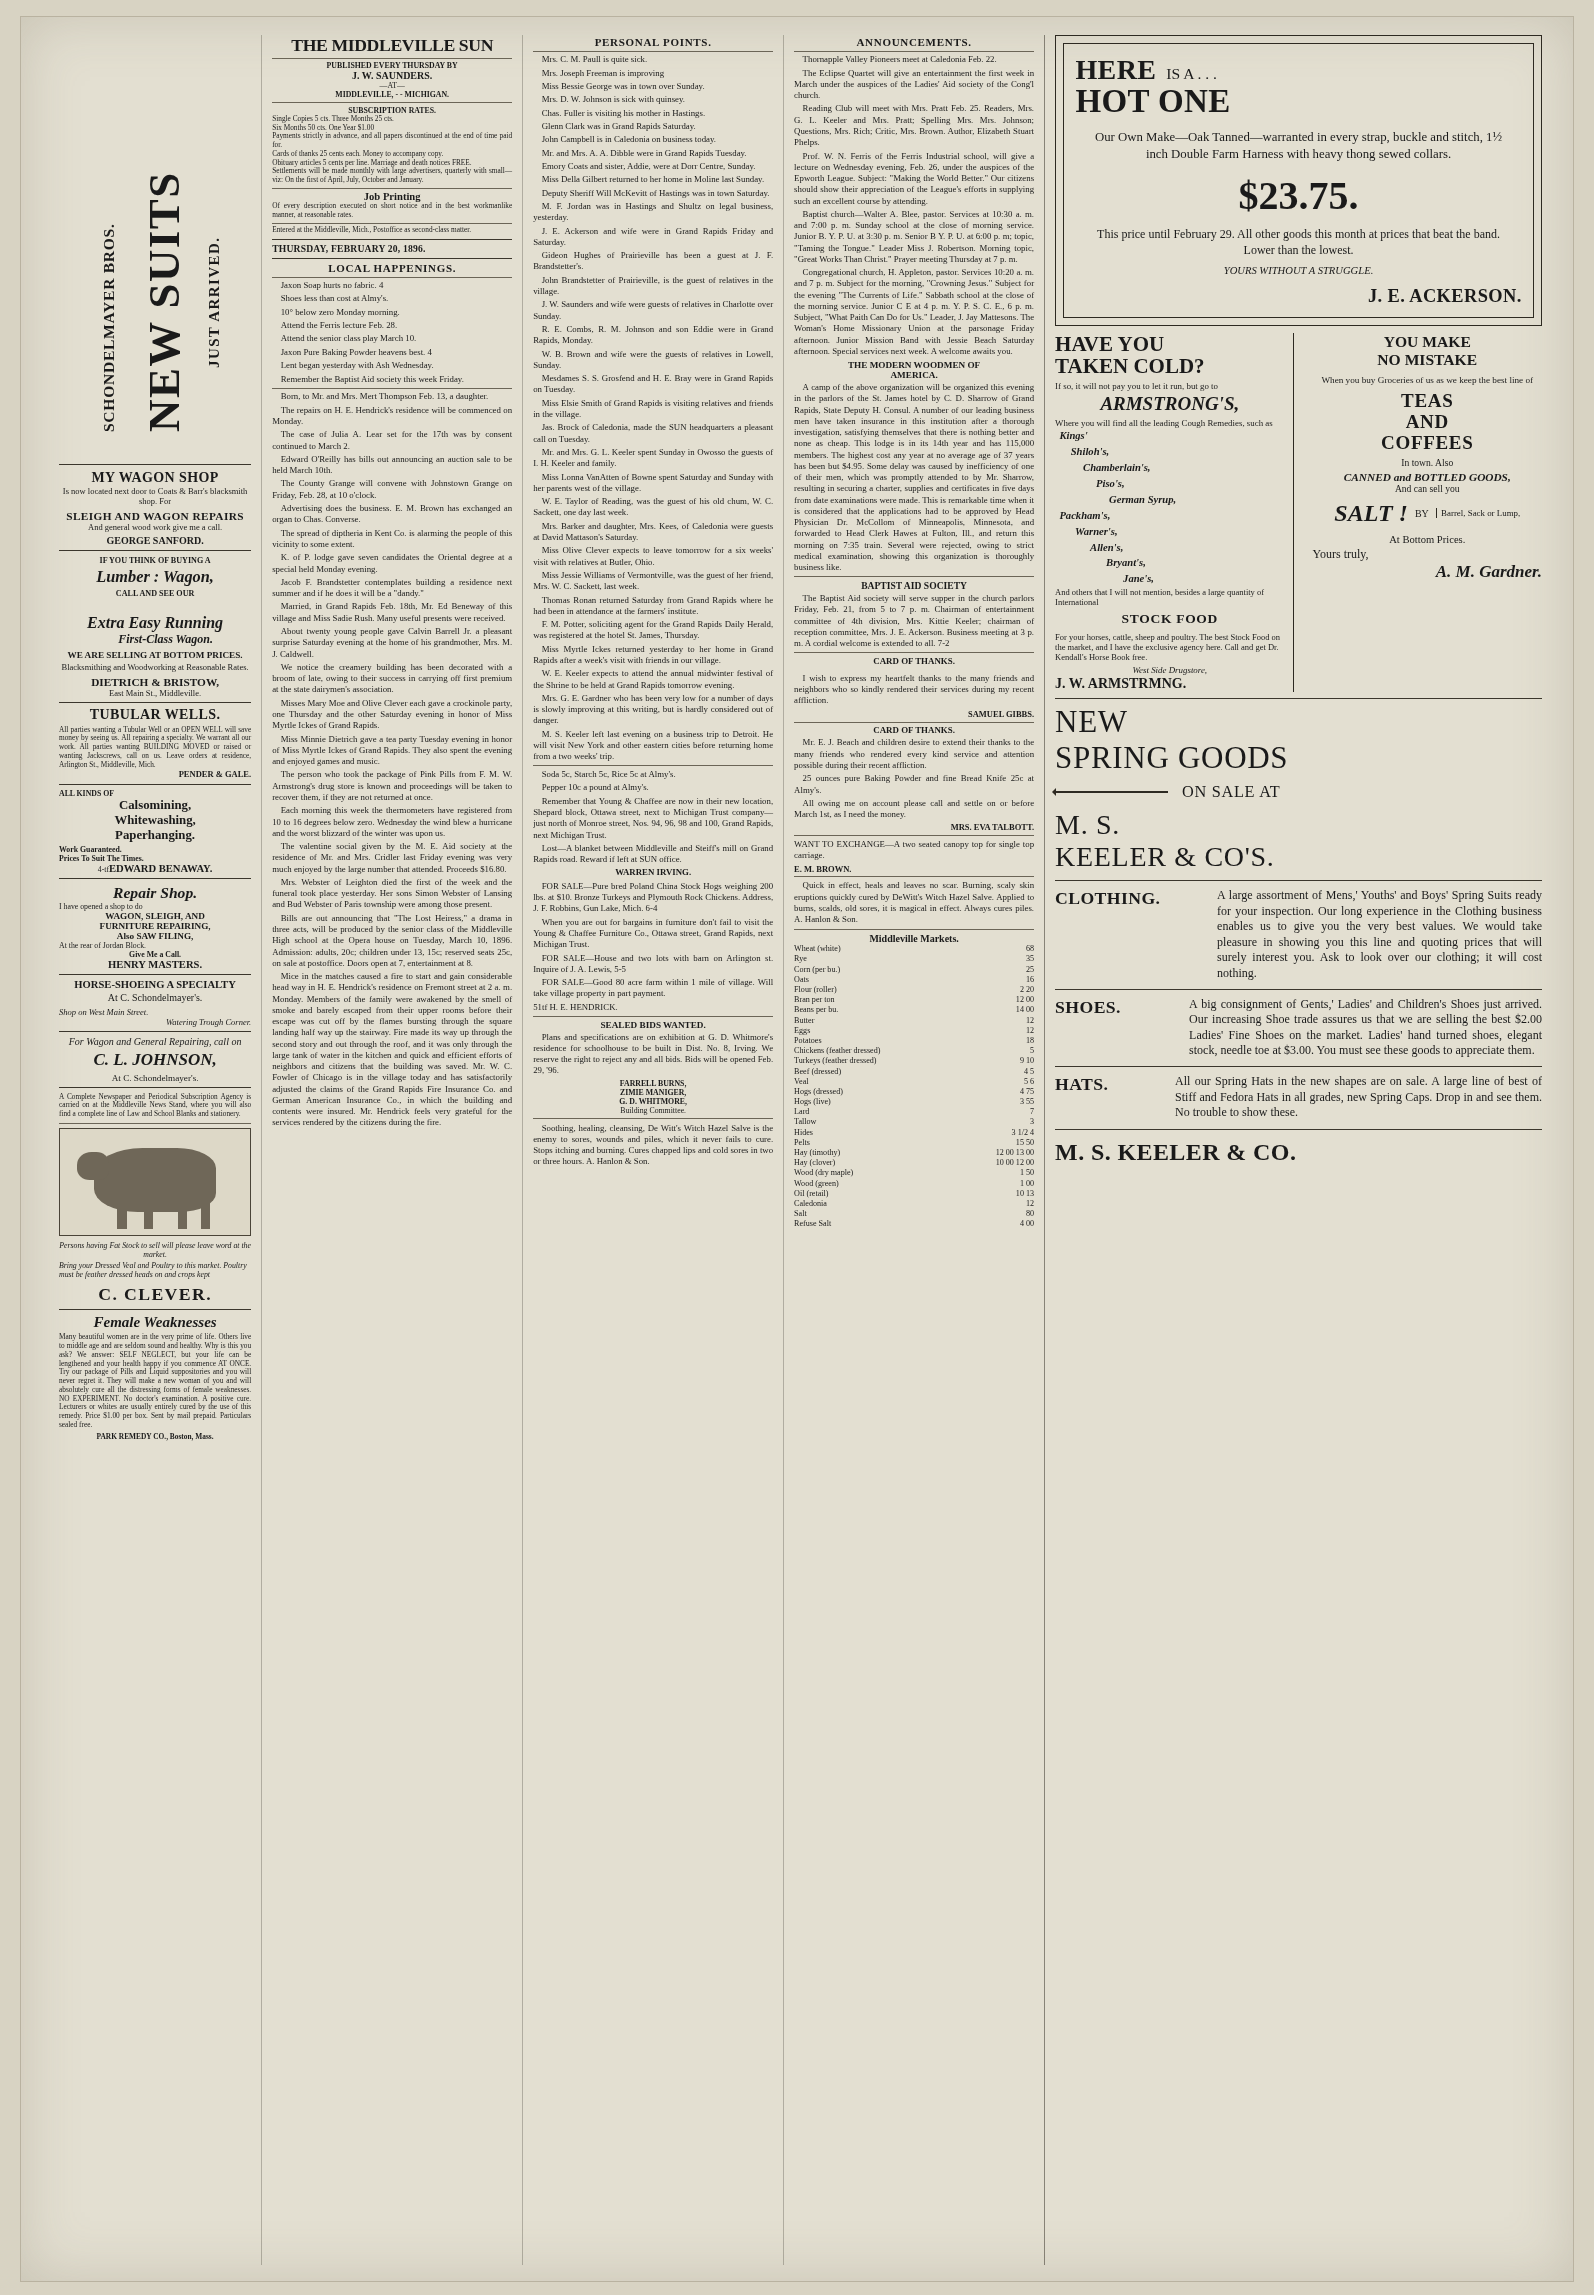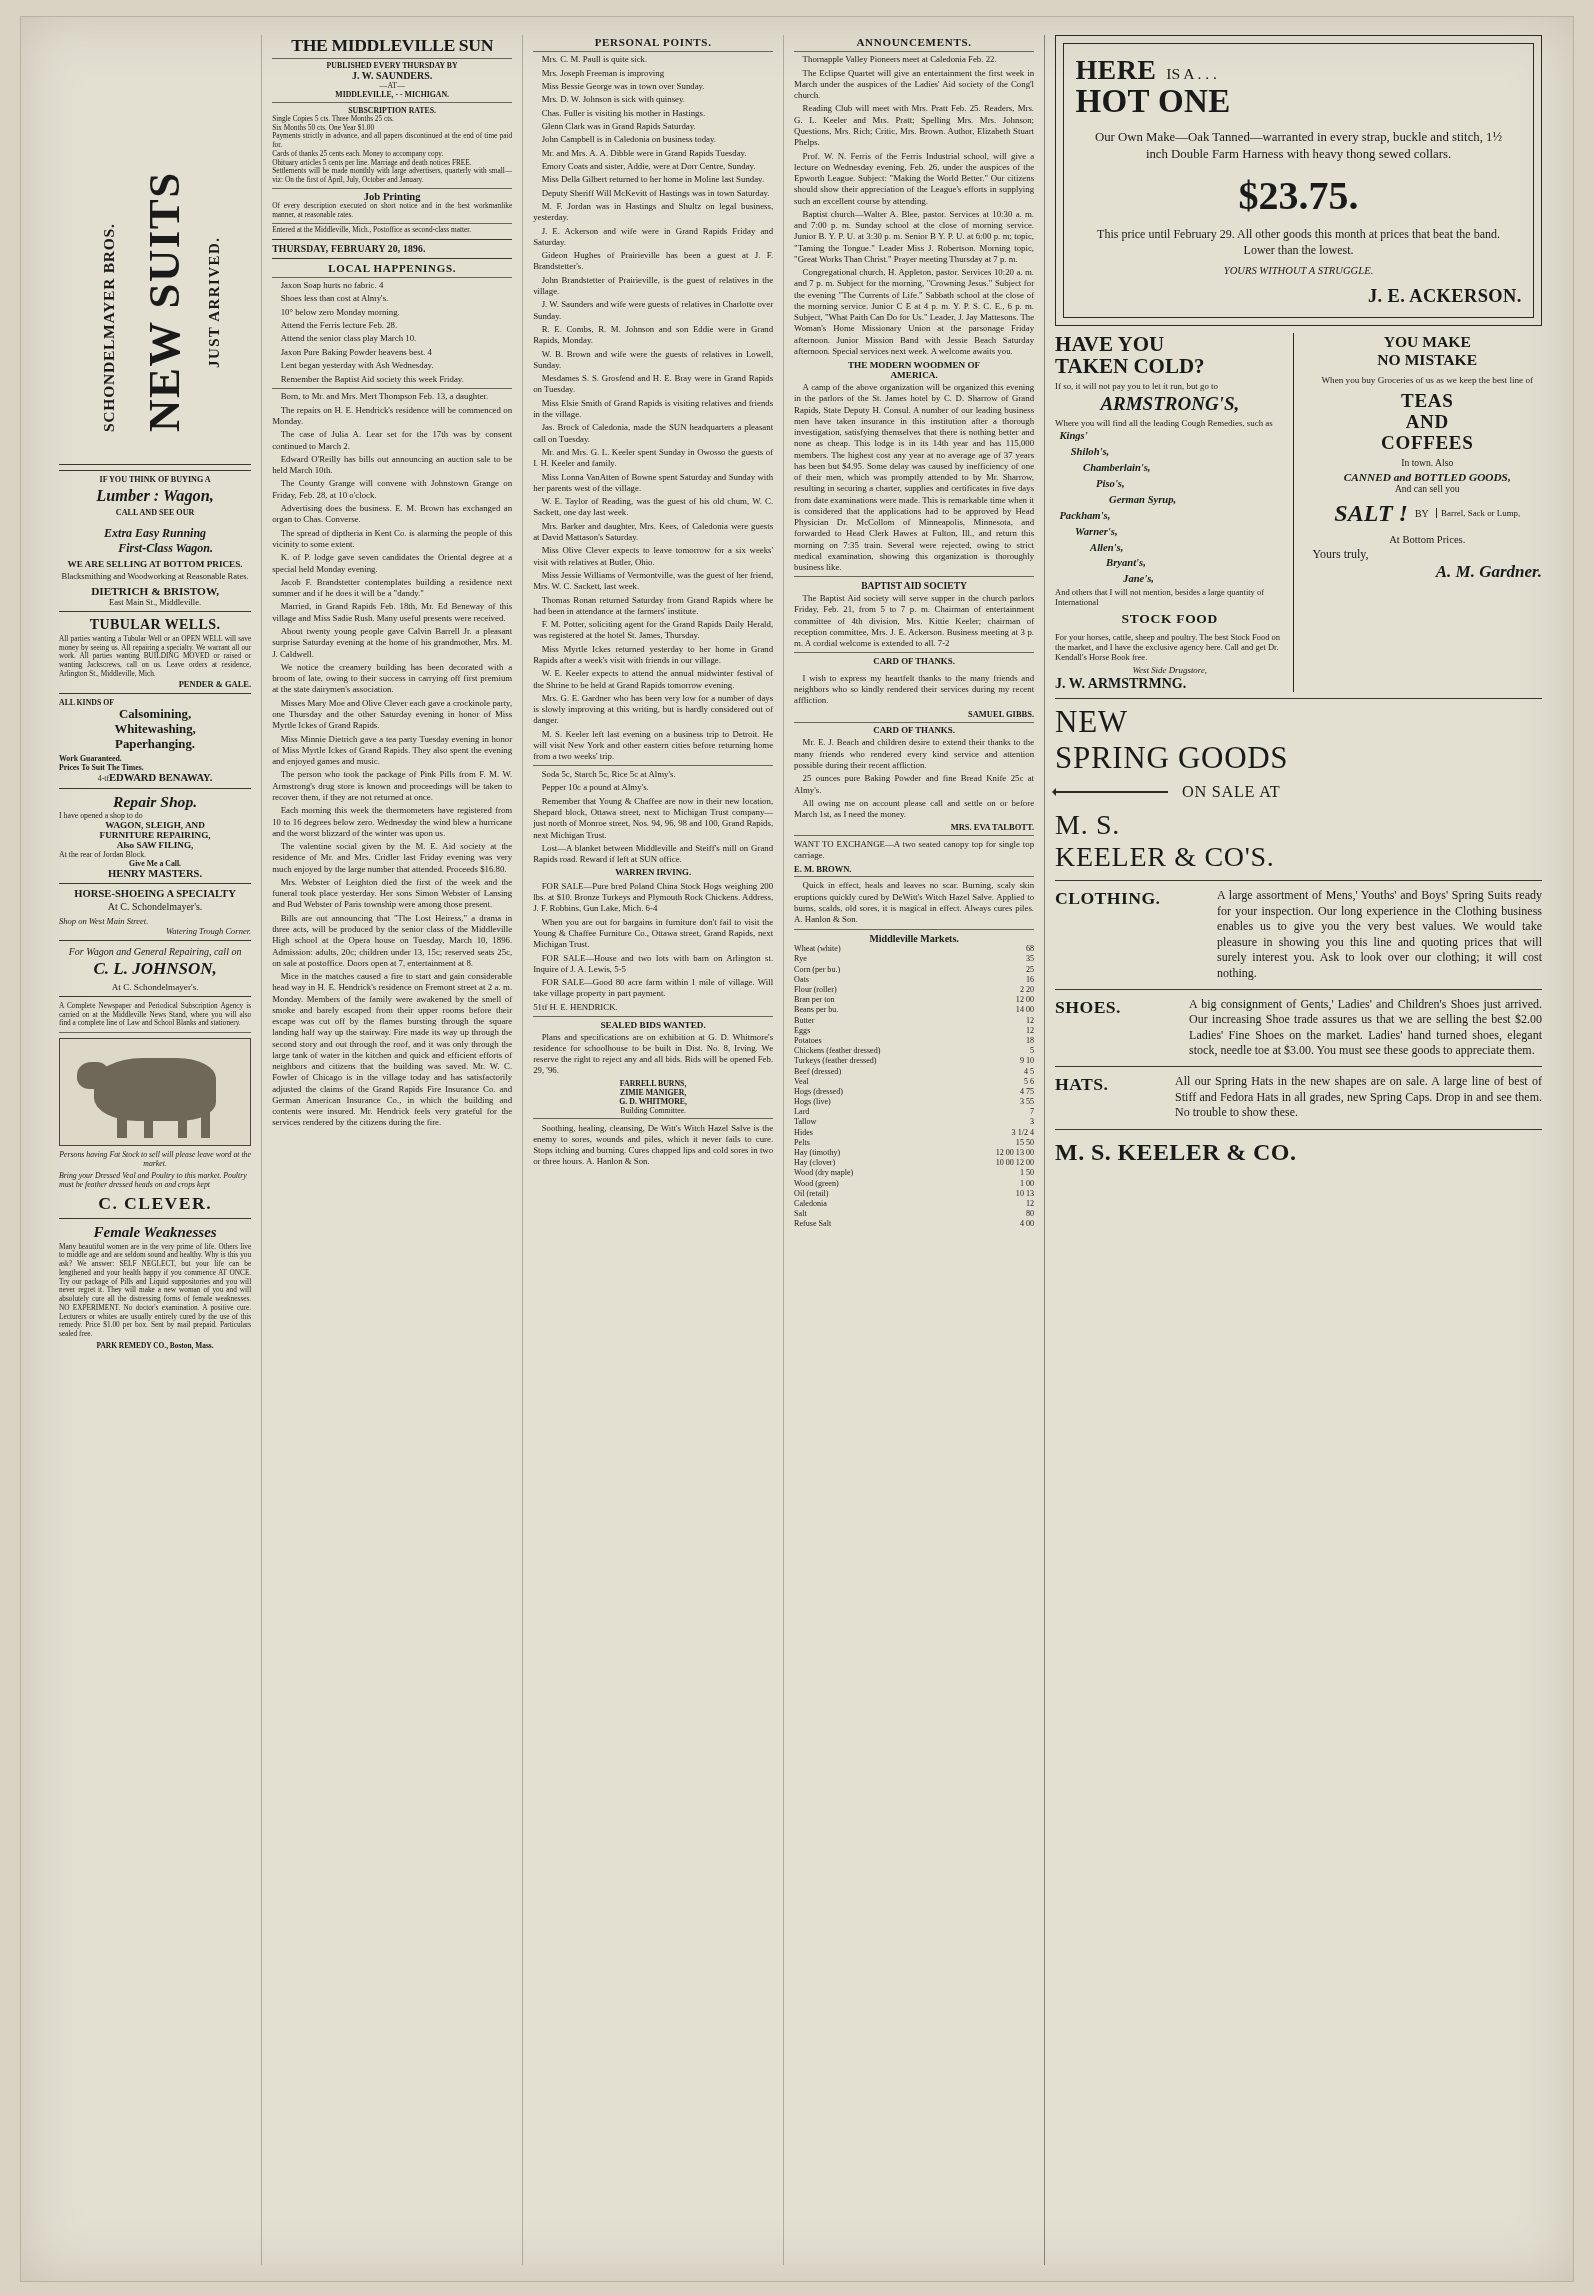--- a/index.html
+++ b/index.html
@@ -121,27 +121,34 @@
 
    <div class="col c1">
 
      <div class="vert-wrap">
        <div class="vert v-just">JUST ARRIVED.</div>
        <div class="vert v-new">NEW SUITS</div>
        <div class="vert v-bros">SCHONDELMAYER BROS.</div>
      </div>
      <div class="rule"></div>
 
+     <div class="ad">
+       <div class="blkhd">MY WAGON SHOP</div>
+       <div class="centersm">Is now located next door to Coats &amp; Barr's blacksmith shop.  For</div>
+       <div class="blkhd2" style="margin-top:2.8px">SLEIGH AND WAGON REPAIRS</div>
+       <div class="centersm">And general wood work give me a call.</div>
+       <div class="ctr b" style="font-size:10px;margin-top:2.8px">GEORGE SANFORD.</div>
+     </div>
      <div class="rule"></div>
 
      <div class="ad">
        <div class="ctr b" style="font-size:8.1px">IF YOU THINK OF BUYING A</div>
        <div class="ctr b i" style="font-size:16.3px;margin:2.1px 0">Lumber : Wagon,</div>
        <div class="ctr b" style="font-size:8.1px">CALL AND SEE OUR</div>
-       <div class="ctr b i" style="font-size:12px;margin-top:9px">Extra Easy Running</div>
+       <div class="ctr b i" style="font-size:16px;margin-top:16px">Extra Easy Running</div>
        <div class="b i" style="font-size:12px;text-align:center;margin-left:21px">First-Class Wagon.</div>
        <div class="ctr b" style="font-size:9.2px;margin-top:2.8px">WE ARE SELLING AT BOTTOM PRICES.</div>
        <div class="centersm" style="margin-top:2.1px">Blacksmithing and Woodworking at Reasonable Rates.</div>
        <div class="ctr b" style="font-size:11.3px;margin-top:3.5px">DIETRICH &amp; BRISTOW,</div>
        <div class="ctr" style="font-size:8.5px">East Main St., Middleville.</div>
      </div>
      <div class="rule"></div>
 
      <div class="ad">
        <div class="blkhd">TUBULAR WELLS.</div>

